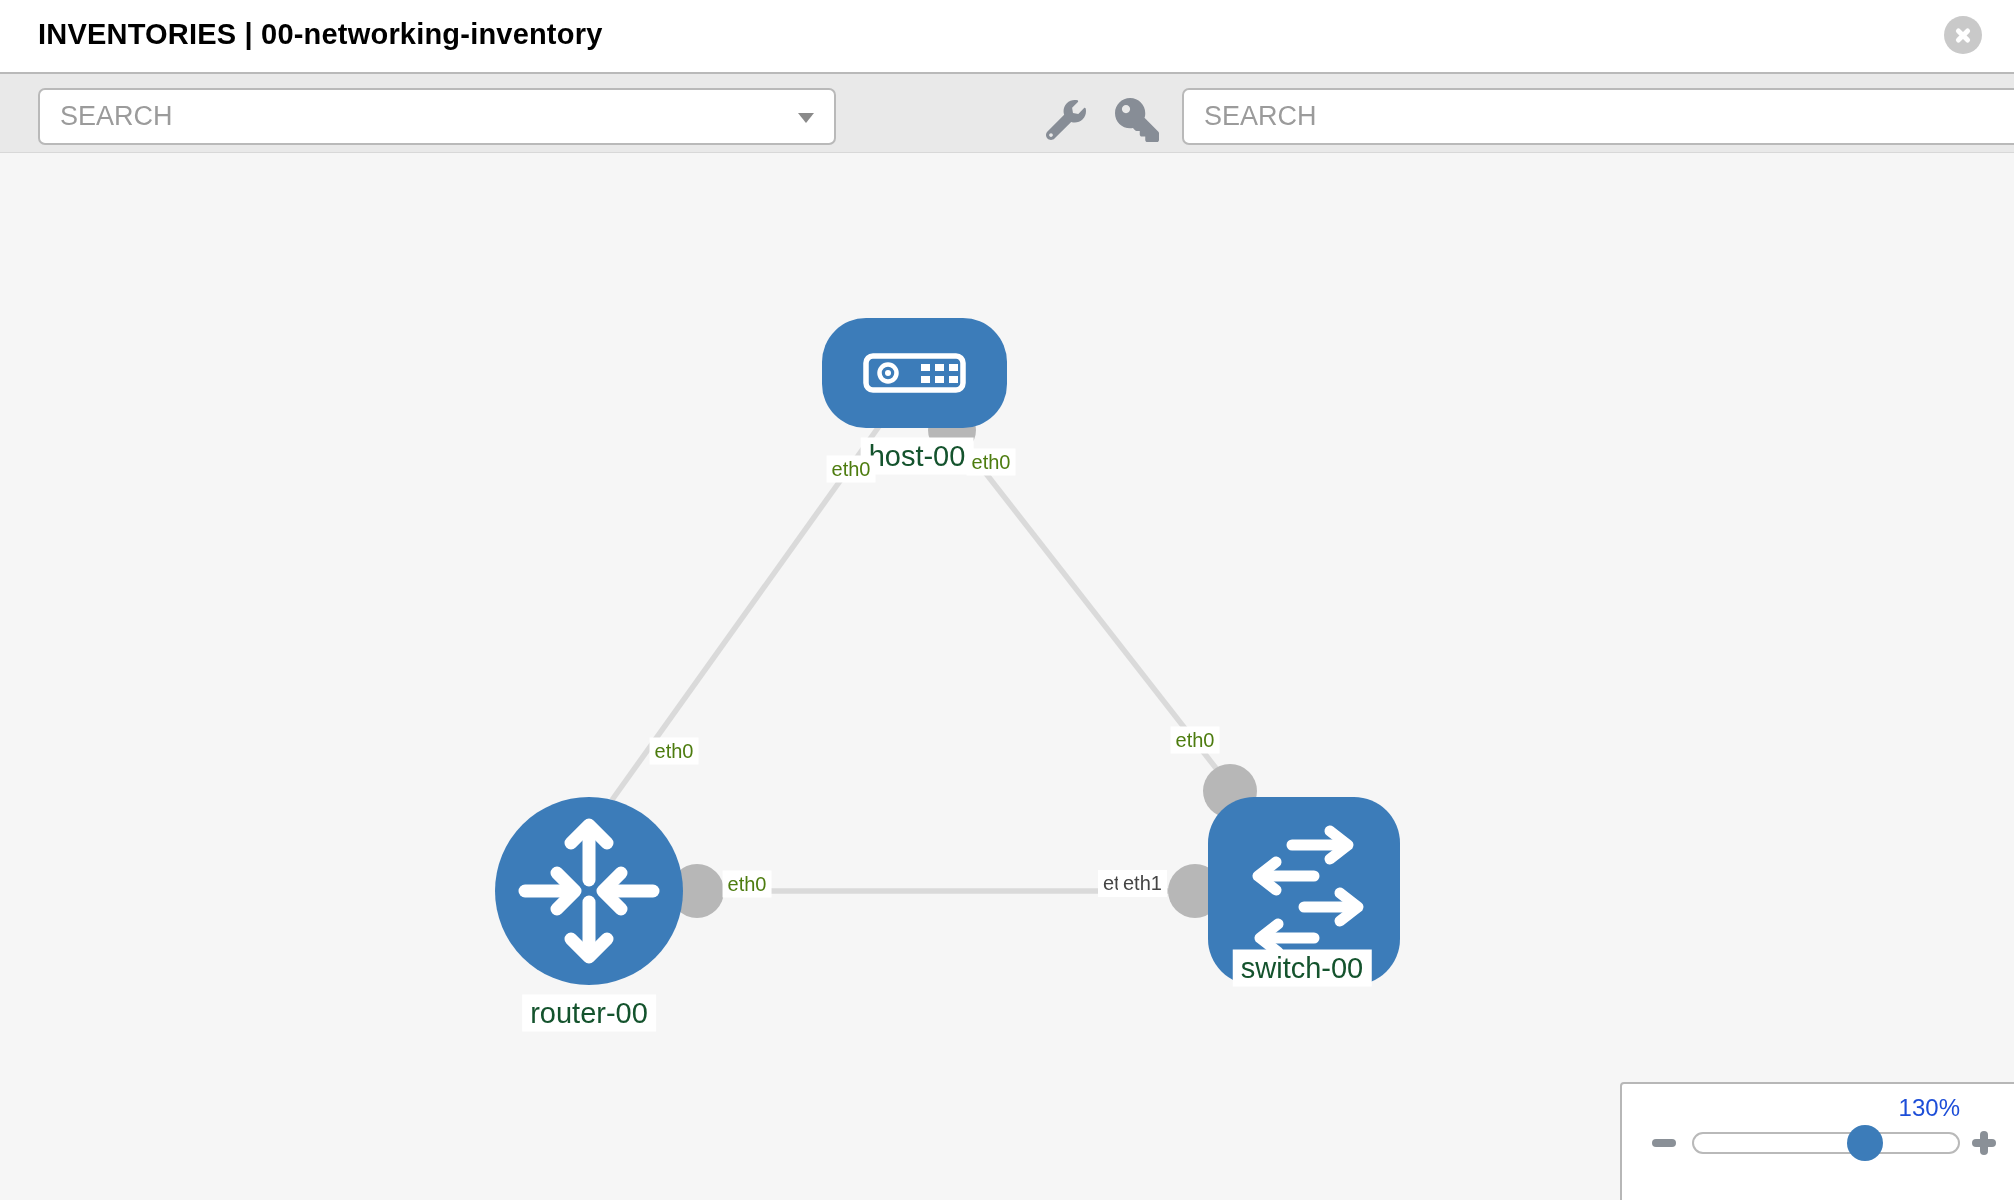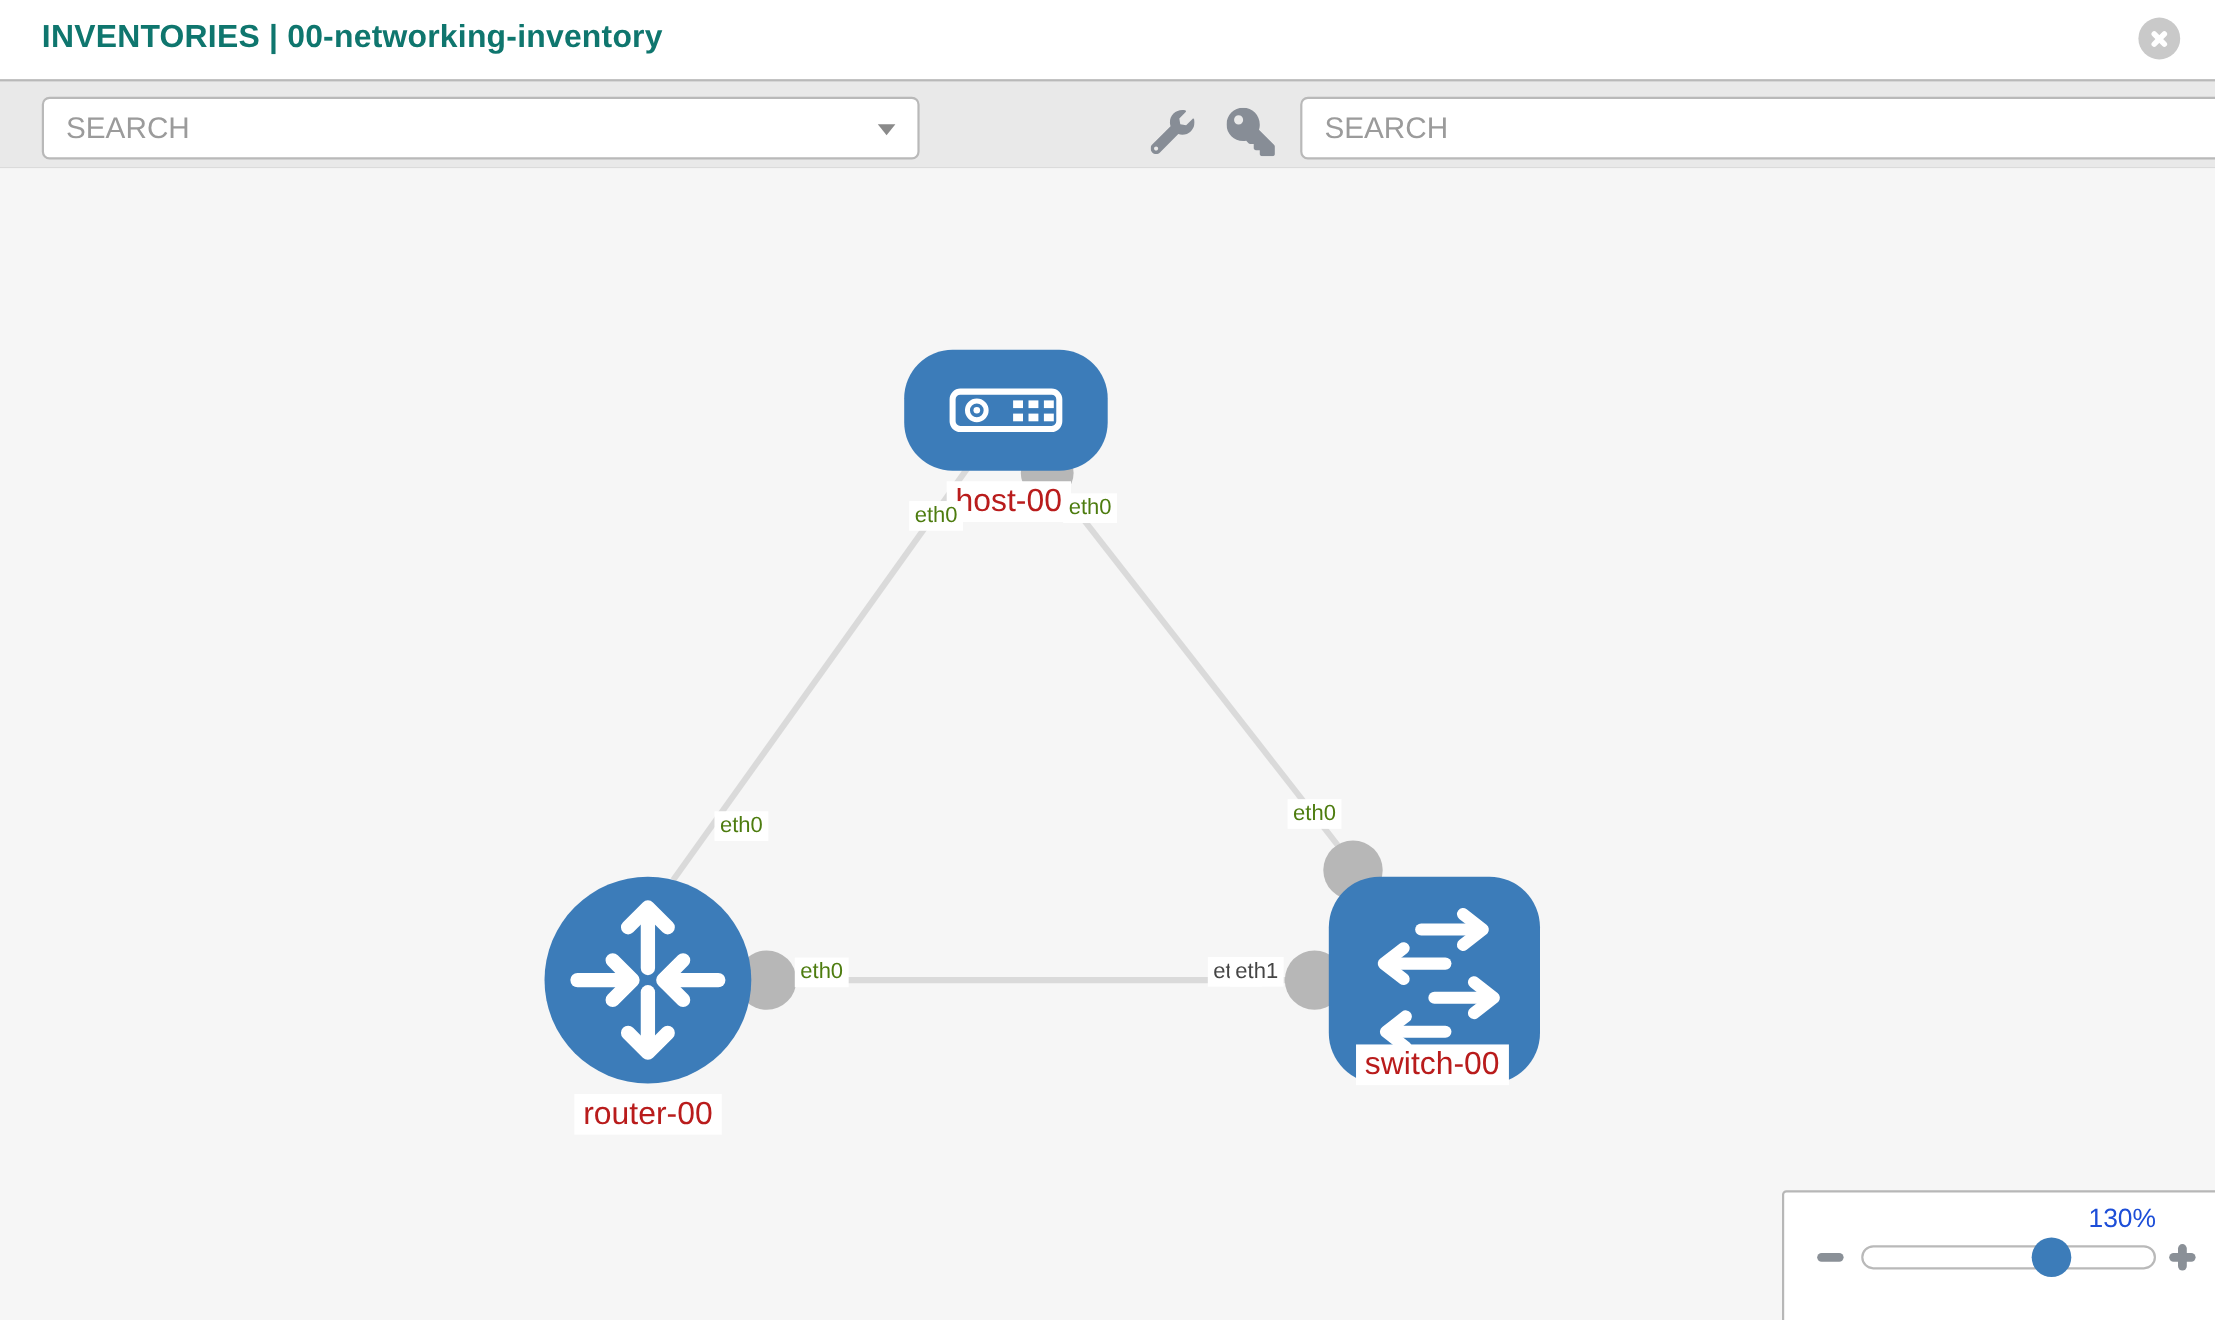--- a/index.html
+++ b/index.html
@@ -2,21 +2,21 @@
 <html><head>
 <meta charset="utf-8">
 <style>
   * { margin:0; padding:0; box-sizing:border-box; }
   html,body { width:2014px; height:1200px; overflow:hidden;
     font-family:"Liberation Sans","DejaVu Sans",sans-serif; background:#fff; }
   .app { position:relative; width:2014px; height:1200px; }
 
   
   .header { position:absolute; left:0; top:0; width:2014px; height:72px; background:#ffffff; }
-  .page-title { position:absolute; left:38px; top:18px; font-size:29px; font-weight:bold; color:#0f766e; letter-spacing:0.2px; }
+  .page-title { position:absolute; left:38px; top:18px; font-size:29px; font-weight:bold; color:#000000; letter-spacing:0.2px; }
   .close-btn { position:absolute; left:1944px; top:16px; width:38px; height:38px; border-radius:50%;
     background:#c9c9c9; cursor:pointer; }
   .close-btn .bar { position:absolute; left:10px; top:17px; width:18px; height:5px; border-radius:3px; background:#ffffff; }
   .close-btn .bar.b1 { transform:rotate(45deg); }
   .close-btn .bar.b2 { transform:rotate(-45deg); }
 
   
   .toolbar { position:absolute; left:0; top:72px; width:2014px; height:81px; background:#e9e9e9;
     border-top:2px solid #b9b9b9; border-bottom:1px solid #d8d8d8; }
   .select { position:absolute; top:14px; height:57px; background:#ffffff; border:2px solid #b9b9b9;
@@ -33,21 +33,21 @@
   
   .canvas { position:absolute; left:0; top:153px; width:2014px; height:1047px; background:#f6f6f6; }
   .links-svg { position:absolute; left:0; top:0; z-index:1; }
   .node { position:absolute; z-index:2; background:#3c7cb9; cursor:pointer;
     display:flex; align-items:center; justify-content:center; }
   .node.host   { left:822px;  top:165px; width:185px; height:110px; border-radius:44px; }
   .node.router { left:495px;  top:644px; width:188px; height:188px; border-radius:50%; }
   .node.switch { left:1208px; top:644px; width:192px; height:188px; border-radius:46px; }
 
   .node-label { position:absolute; z-index:3; transform:translate(-50%,-50%); background:#ffffff;
-    color:#b91c1c; font-size:29px; padding:2px 8px; white-space:nowrap; }
+    color:#14532d; font-size:29px; padding:2px 8px; white-space:nowrap; }
   .iface-label { position:absolute; z-index:3; transform:translate(-50%,-50%); background:#ffffff;
     color:#4d7c0f; font-size:20px; padding:2px 5px; white-space:nowrap; }
   .iface-combo { position:absolute; z-index:3; left:1098px; top:717px; height:28px; }
   .iface-combo .back { position:absolute; left:0; top:0; background:#ffffff; color:#454545;
     font-size:20px; padding:2px 5px; }
   .iface-combo .front { position:absolute; left:20px; top:0; background:#ffffff; color:#454545;
     font-size:20px; padding:2px 5px; }
 
   
   .zoom-panel { position:absolute; left:1620px; top:1082px; width:420px; height:130px; z-index:10;

